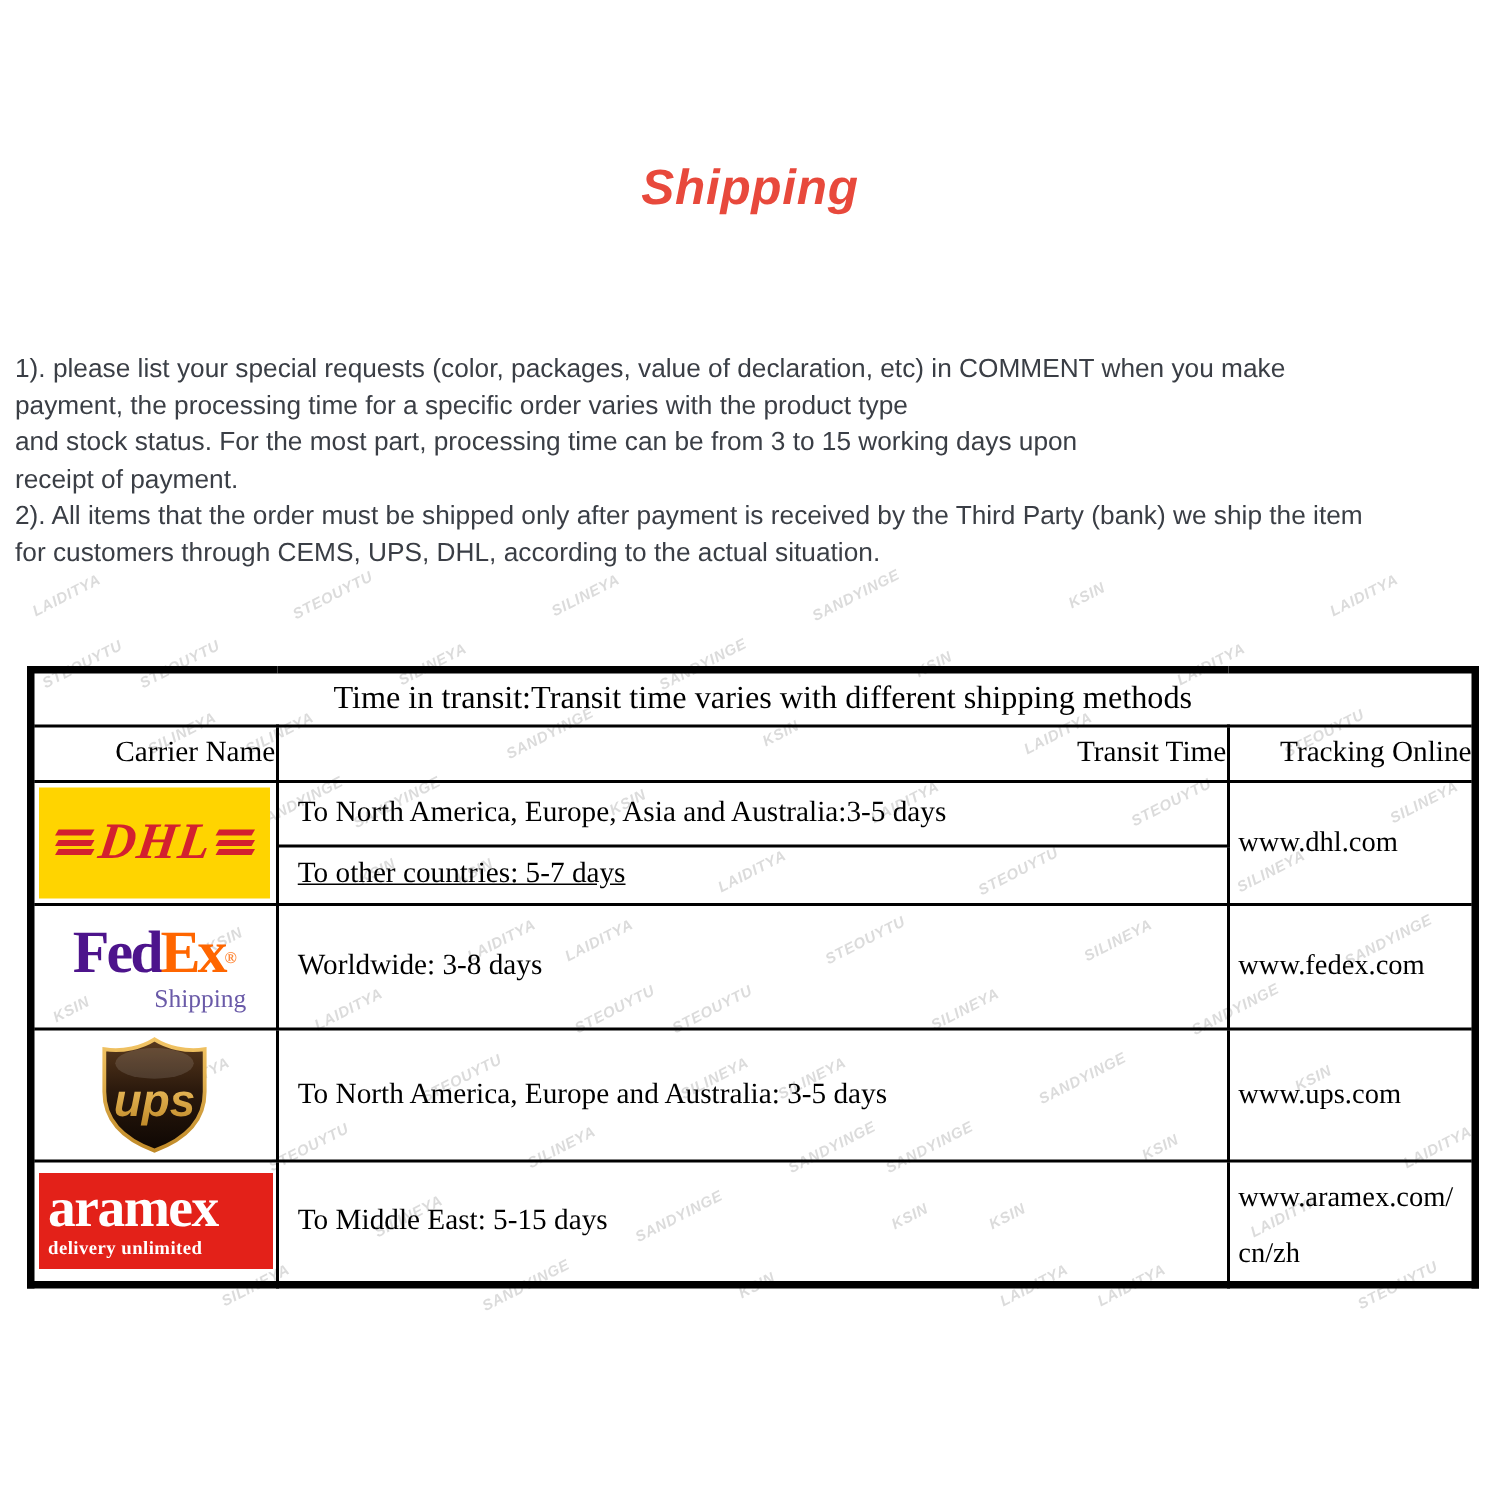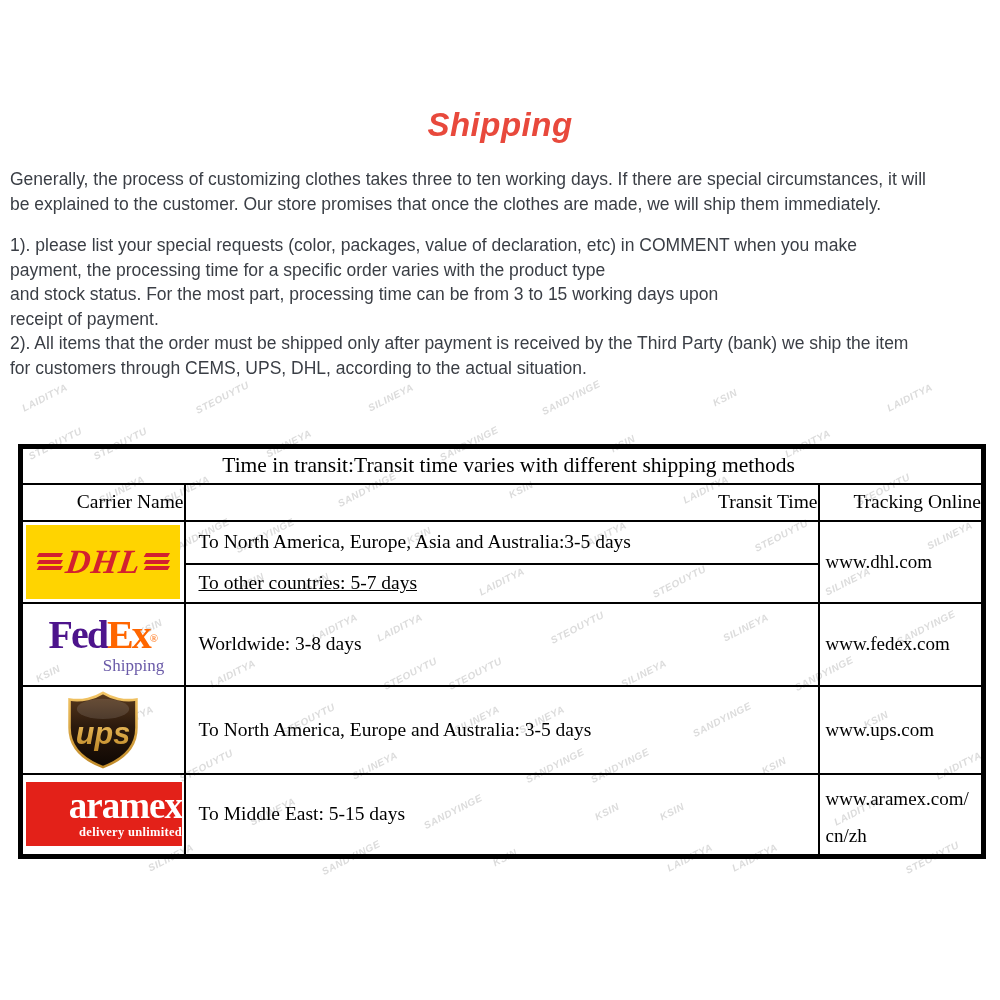--- a/index.html
+++ b/index.html
@@ -80,21 +80,21 @@
   .fedex-reg { font-size:11px; color:#ff8a3c; vertical-align:6px; letter-spacing:0; }
   .fedex-sub { font-size:17px; color:#6a5aa8; text-align:right; padding-right:14px; margin-top:2px; }
 
   
   .ups-box { width:90px; height:80px; margin:0 auto; }
   .ups-box svg { width:100%; height:100%; }
 
   
   .aramex-box {
     width:156px; height:64px; background:#e32119; margin:0 auto;
-    display:flex; flex-direction:column; justify-content:center; align-items:flex-end;
+    display:flex; flex-direction:column; justify-content:center; align-items:flex-start;
     padding-left:6px; color:#fff;
   }
   .aramex-word { font-size:37px; font-weight:bold; letter-spacing:-1px; line-height:0.95; }
   .aramex-sub { font-size:12.5px; font-weight:bold; letter-spacing:0.3px; margin-top:1px; }
 </style>
 </head>
 <body>
 
 <main class="page">
 
@@ -162,22 +162,20 @@
       <span class="wm" style="left: 730px; top: 852px;">LAIDITYA</span>
       <span class="wm" style="left: 903px; top: 852px;">STEOUYTU</span>
       <span class="wm" style="left: 146px; top: 852px;">SILINEYA</span>
       <span class="wm" style="left: 319px; top: 852px;">SANDYINGE</span>
       <span class="wm" style="left: 492px; top: 852px;">KSIN</span>
       <span class="wm" style="left: 665px; top: 852px;">LAIDITYA</span>
     </div>
 
   <h1 class="page-title">Shipping</h1>
 
-  <p class="para intro">Generally, the process of customizing clothes takes three to ten working days. If there are special circumstances, it will
-be explained to the customer. Our store promises that once the clothes are made, we will ship them immediately.</p>
   <p class="para notes">1). please list your special requests (color, packages, value of declaration, etc) in COMMENT when you make
 payment, the processing time for a specific order varies with the product type
 and stock status. For the most part, processing time can be from 3 to 15 working days upon
 receipt of payment.
 2). All items that the order must be shipped only after payment is received by the Third Party (bank) we ship the item
 for customers through CEMS, UPS, DHL, according to the actual situation.</p>
 
   <table class="ship-table">
     <colgroup>
       <col class="col-carrier">

